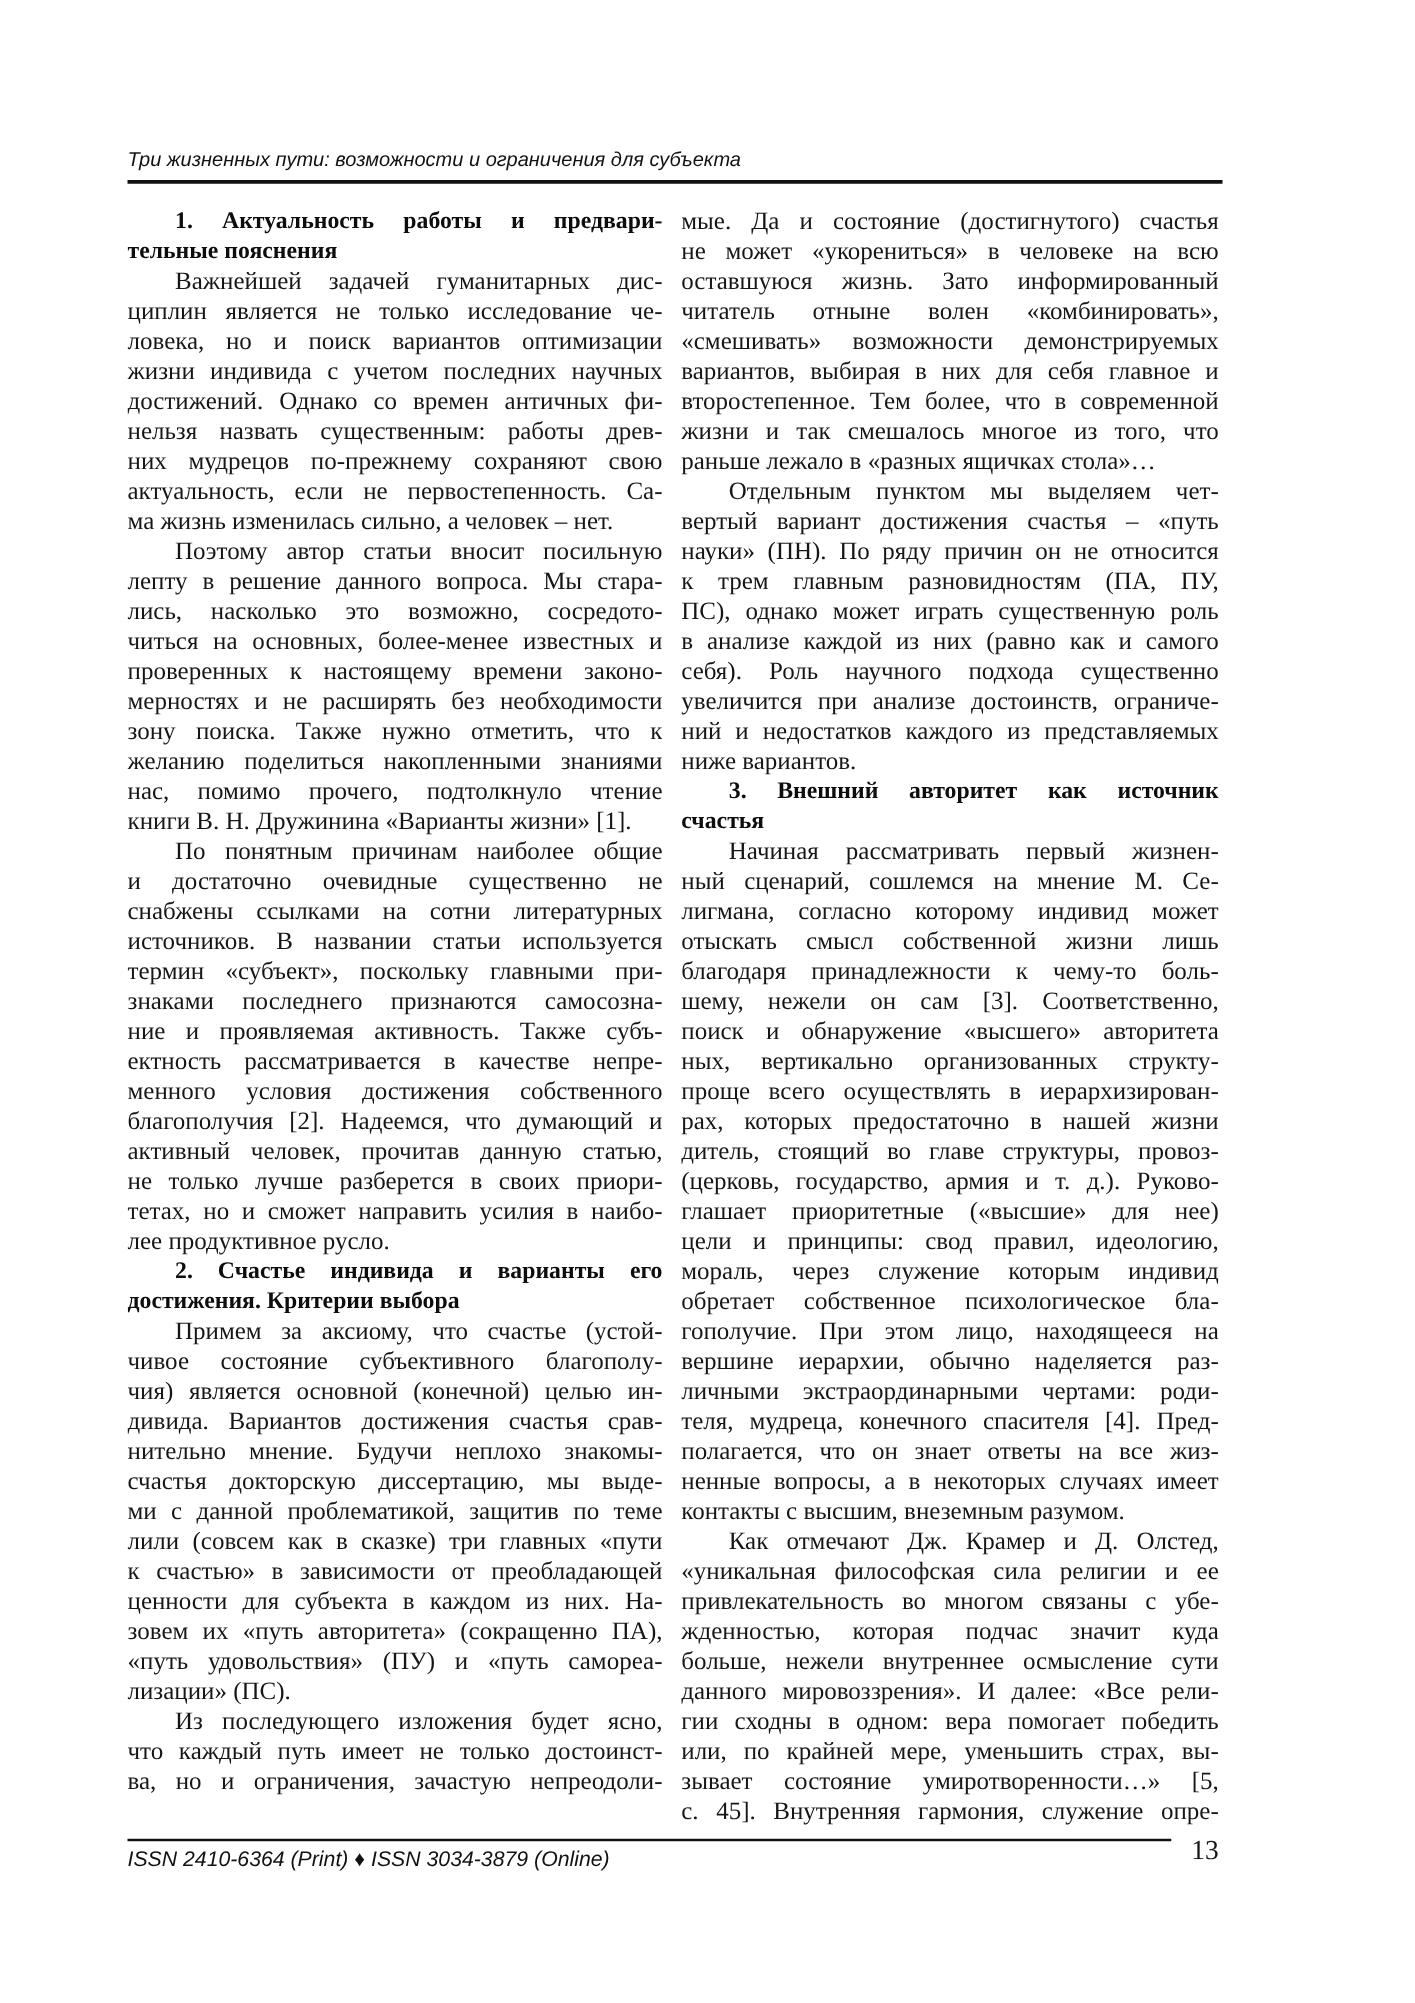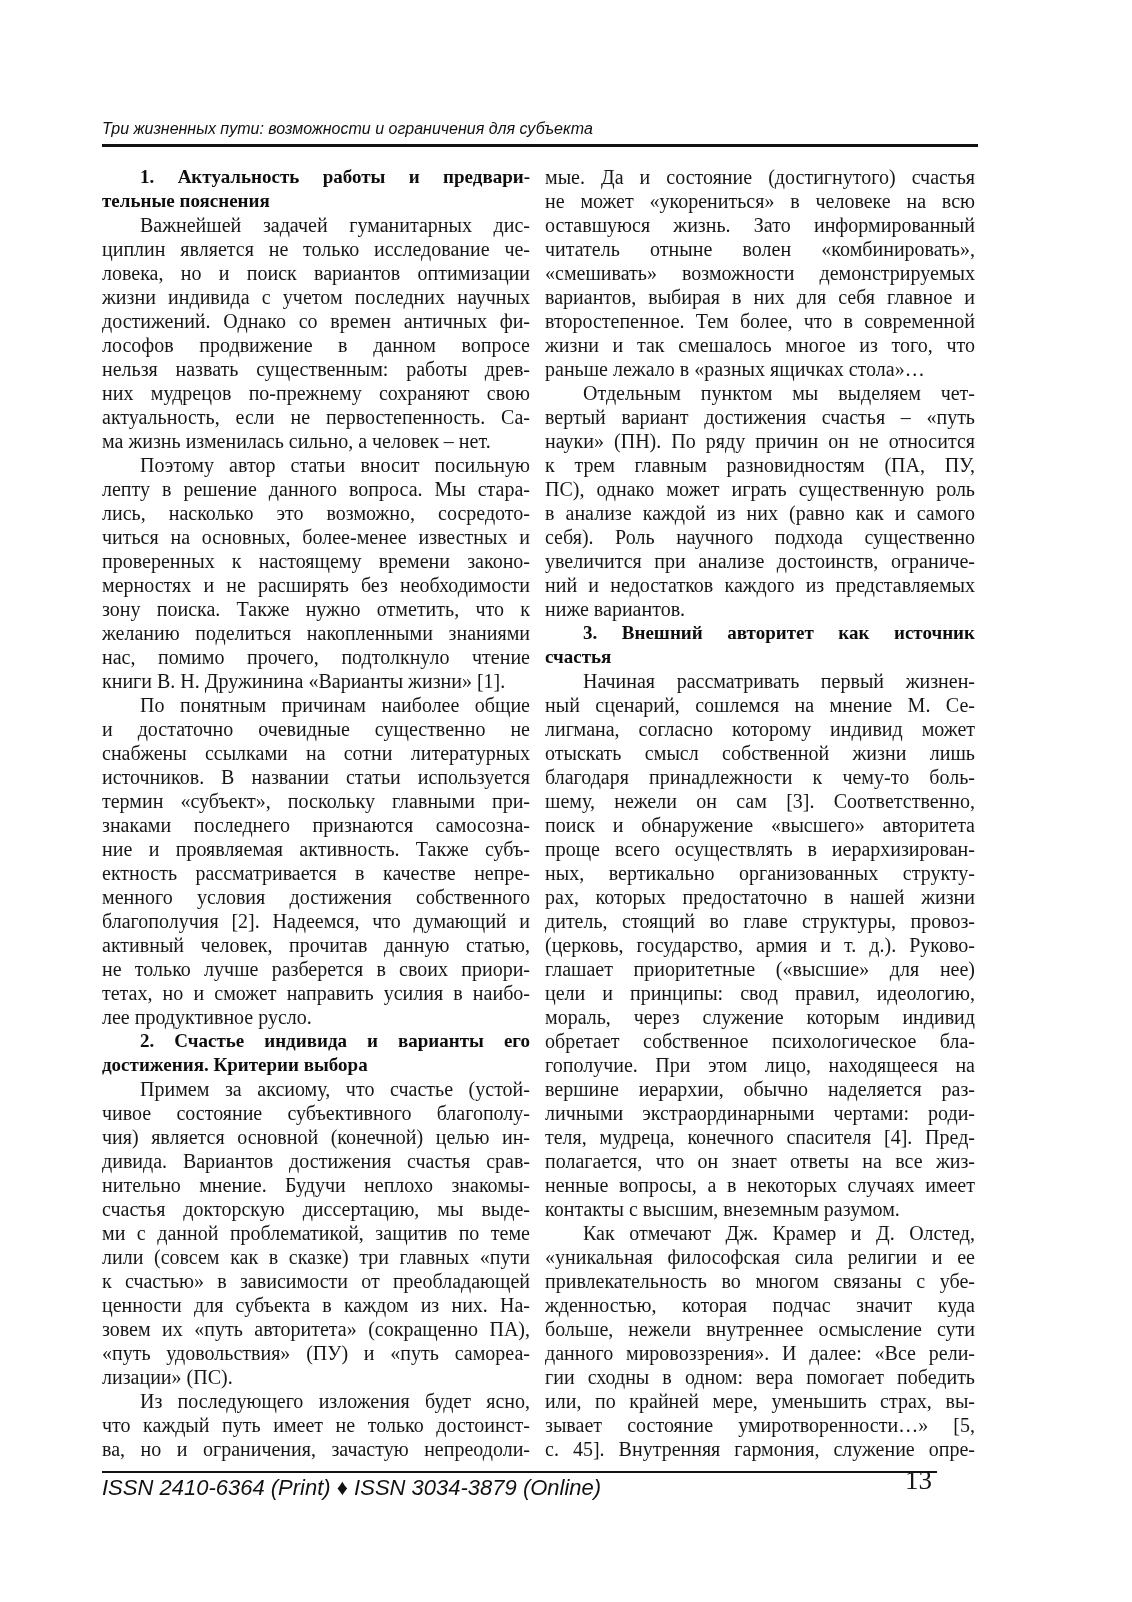--- a/index.html
+++ b/index.html
@@ -71,32 +71,33 @@
   }
   .footer-issn {
     position: absolute;
     left: 102px;
     top: 1476px;
     width: 600px;
     height: 24px;
     line-height: 24px;
     font-family: "Liberation Sans", sans-serif;
     font-style: italic;
-    font-size: 22px;
+    font-size: 17px;
     color: #111111;
   }
   .page-number {
     position: absolute;
     left: 905px;
     top: 1468px;
     width: 70px;
     height: 24px;
     line-height: 24px;
+    text-align: right;
     font-family: "Liberation Serif", serif;
-    font-size: 27px;
+    font-size: 22px;
     color: #161616;
   }
 </style>
 </head>
 <body>
 
 <div class="page">
   <div class="running-header">Три жизненных пути: возможности и ограничения для субъекта</div>
   <div class="head-rule"></div>
 
@@ -104,21 +105,20 @@
       <div class="block h">
         <div class="line first">1. Актуальность работы и предвари-</div>
         <div class="line last">тельные пояснения</div>
       </div>
       <div class="block p">
         <div class="line first">Важнейшей задачей гуманитарных дис-</div>
         <div class="line">циплин является не только исследование че-</div>
         <div class="line">ловека, но и поиск вариантов оптимизации</div>
         <div class="line">жизни индивида с учетом последних научных</div>
         <div class="line">достижений. Однако со времен античных фи-</div>
-        <div class="line">лософов продвижение в данном вопросе</div>
         <div class="line">нельзя назвать существенным: работы древ-</div>
         <div class="line">них мудрецов по-прежнему сохраняют свою</div>
         <div class="line">актуальность, если не первостепенность. Са-</div>
         <div class="line last">ма жизнь изменилась сильно, а человек – нет.</div>
       </div>
       <div class="block p">
         <div class="line first">Поэтому автор статьи вносит посильную</div>
         <div class="line">лепту в решение данного вопроса. Мы стара-</div>
         <div class="line">лись, насколько это возможно, сосредото-</div>
         <div class="line">читься на основных, более-менее известных и</div>
@@ -199,22 +199,22 @@
         <div class="line last">счастья</div>
       </div>
       <div class="block p">
         <div class="line first">Начиная рассматривать первый жизнен-</div>
         <div class="line">ный сценарий, сошлемся на мнение М. Се-</div>
         <div class="line">лигмана, согласно которому индивид может</div>
         <div class="line">отыскать смысл собственной жизни лишь</div>
         <div class="line">благодаря принадлежности к чему-то боль-</div>
         <div class="line">шему, нежели он сам [3]. Соответственно,</div>
         <div class="line">поиск и обнаружение «высшего» авторитета</div>
+        <div class="line">ных, вертикально организованных структу-</div>
         <div class="line">проще всего осуществлять в иерархизирован-</div>
-        <div class="line">ных, вертикально организованных структу-</div>
         <div class="line">рах, которых предостаточно в нашей жизни</div>
         <div class="line">дитель, стоящий во главе структуры, провоз-</div>
         <div class="line">(церковь, государство, армия и т. д.). Руково-</div>
         <div class="line">глашает приоритетные («высшие» для нее)</div>
         <div class="line">цели и принципы: свод правил, идеологию,</div>
         <div class="line">мораль, через служение которым индивид</div>
         <div class="line">обретает собственное психологическое бла-</div>
         <div class="line">гополучие. При этом лицо, находящееся на</div>
         <div class="line">вершине иерархии, обычно наделяется раз-</div>
         <div class="line">личными экстраординарными чертами: роди-</div>

